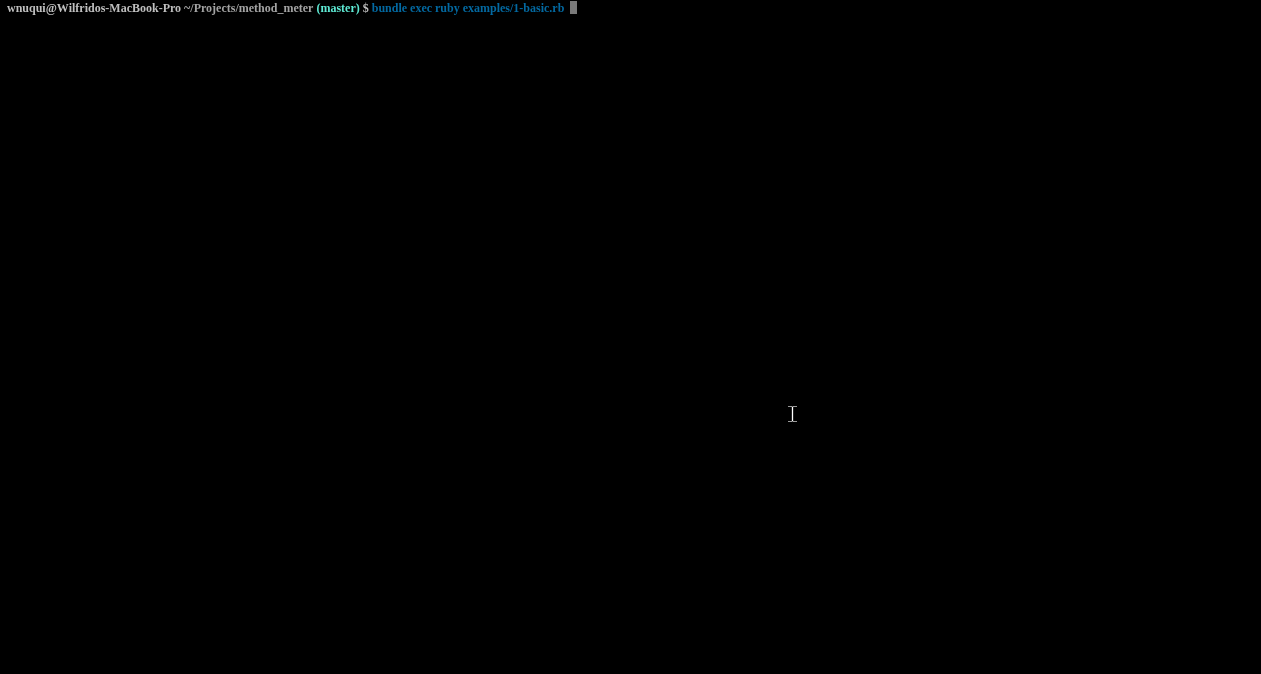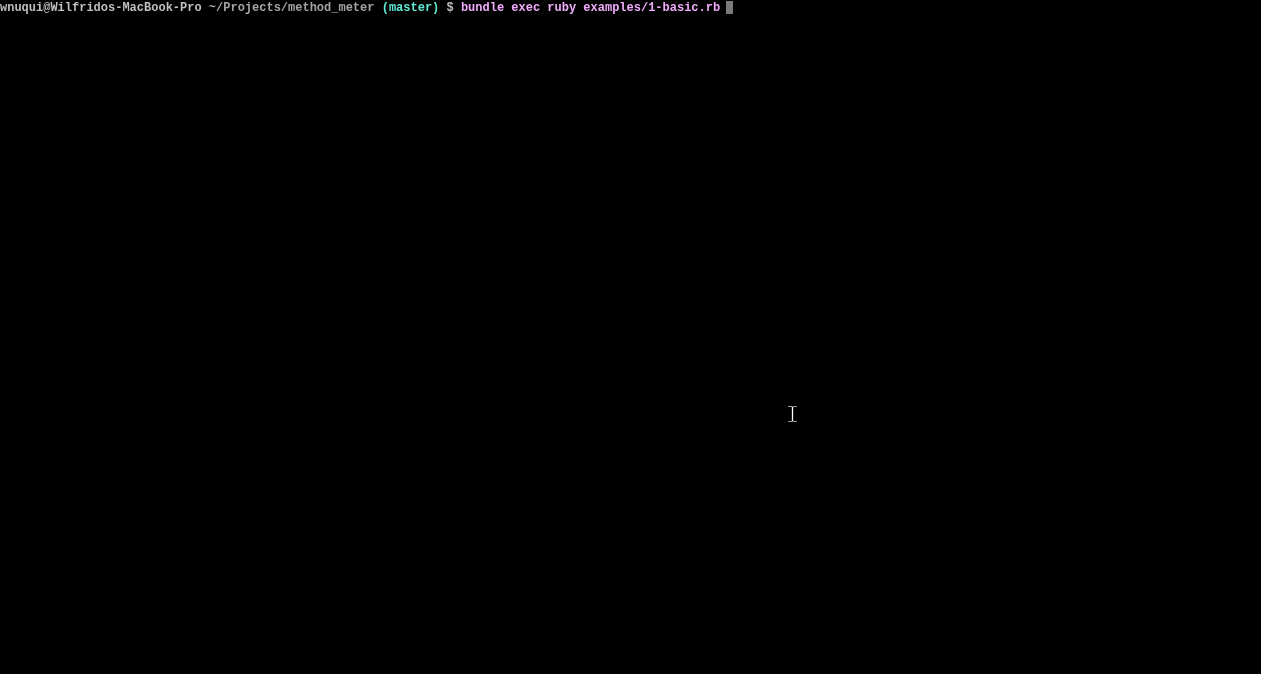--- a/index.html
+++ b/index.html
@@ -13,21 +13,22 @@
       background: #000000;
       font-family: "Menlo", "Monaco", "Courier New", monospace;
       font-size: 12px;
       line-height: 14px;
       overflow: hidden;
       position: relative;
     }
     .terminal {
       width: 100%;
       height: 100%;
-      padding: 1px 0 0 0;
+      padding: 1px 0 0 7px;
+      font-family: Liberation Serif, serif;
     }
     .prompt-line {
       white-space: pre;
       display: flex;
       align-items: flex-start;
     }
     .user-host {
       color: #bfbfbf;
       font-weight: bold;
     }
@@ -37,21 +38,21 @@
     }
     .branch {
       color: #5eead4;
       font-weight: bold;
     }
     .dollar {
       color: #bfbfbf;
       font-weight: bold;
     }
     .command {
-      color: #f0abfc;
+      color: #0369a1;
       font-weight: bold;
     }
     .block-cursor {
       display: inline-block;
       width: 7px;
       height: 13px;
       background: #7a7a7a;
       vertical-align: text-bottom;
       margin-left: 6px;
     }

